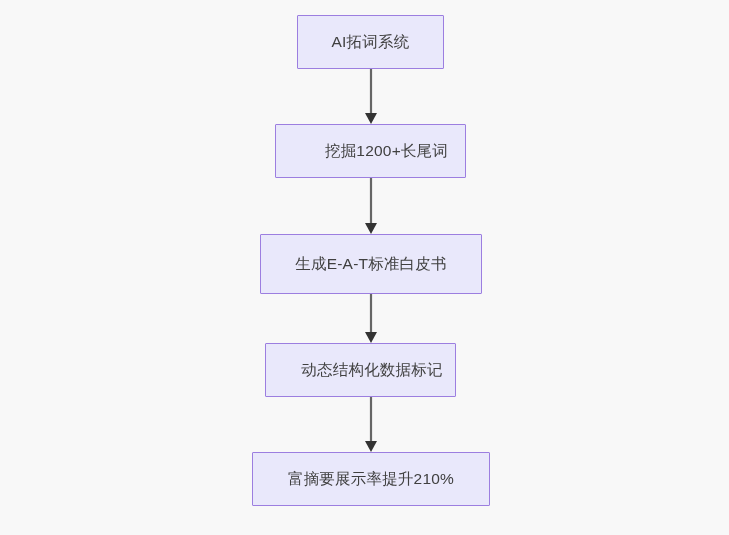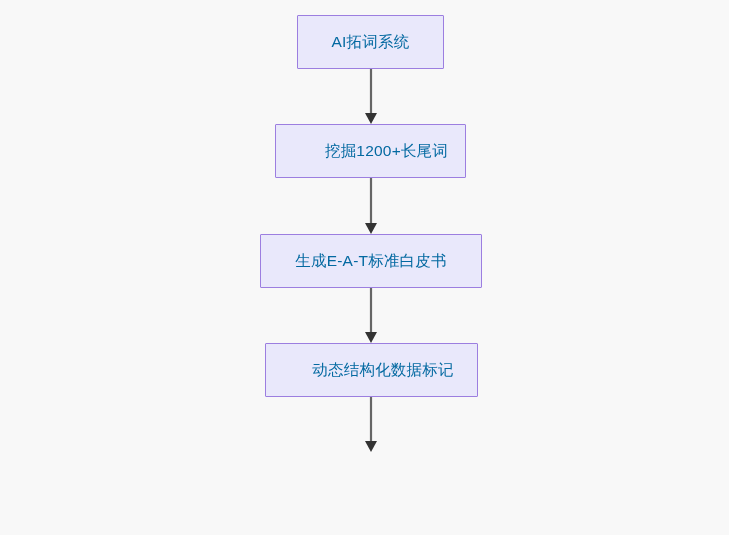--- a/index.html
+++ b/index.html
@@ -24,21 +24,21 @@
 
   .flow-node {
     position: absolute;
     box-sizing: border-box;
     background: #e9e8fb;
     border: 1.3px solid #9c7ee0;
     border-radius: 1px;
     display: flex;
     align-items: center;
     justify-content: center;
-    color: #0369a1;
+    color: #404040;
     font-size: 15.5px;
     line-height: 1;
     letter-spacing: 0.2px;
     white-space: nowrap;
   }
 
   .flow-node .node-label {
     display: block;
     padding: 0 6px;
   }
@@ -88,22 +88,25 @@
   </div>
 
   <div class="flow-node" style="left:297px; top:15px; width:147px; height:54px;">
     <span class="node-label">AI拓词系统</span>
   </div>
 
   <div class="flow-node" style="left:275px; top:124px; width:191px; height:54px;padding-left:32px;">
     <span class="node-label">挖掘1200+长尾词</span>
   </div>
 
-  <div class="flow-node" style="left:260px; top:234px; width:222px; height:54px;">
+  <div class="flow-node" style="left:260px; top:234px; width:222px; height:60px;">
     <span class="node-label">生成E-A-T标准白皮书</span>
   </div>
 
-  <div class="flow-node" style="left:265px; top:343px; width:213px; height:54px;padding-left:23px;">
+  <div class="flow-node" style="left:265px; top:343px; width:191px; height:54px;padding-left:23px;">
     <span class="node-label">动态结构化数据标记</span>
   </div>
 
+  <div class="flow-node" style="left:252px; top:452px; width:238px; height:54px;">
+    <span class="node-label">富摘要展示率提升210%</span>
+  </div>
 
 </div>
 
 </body></html>

